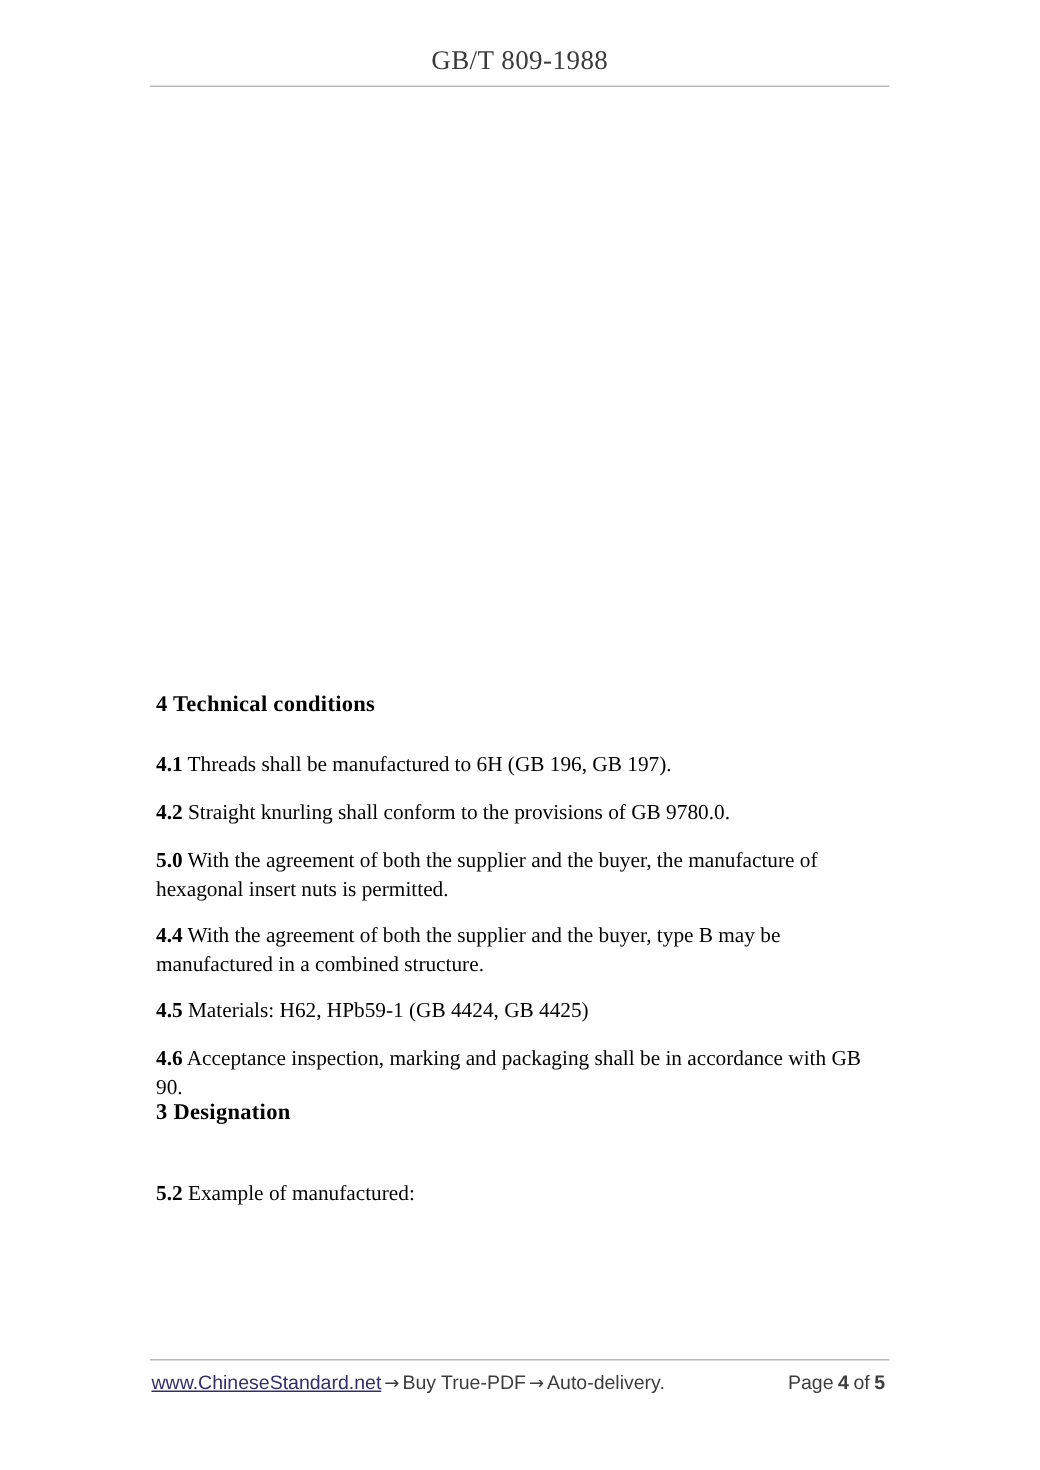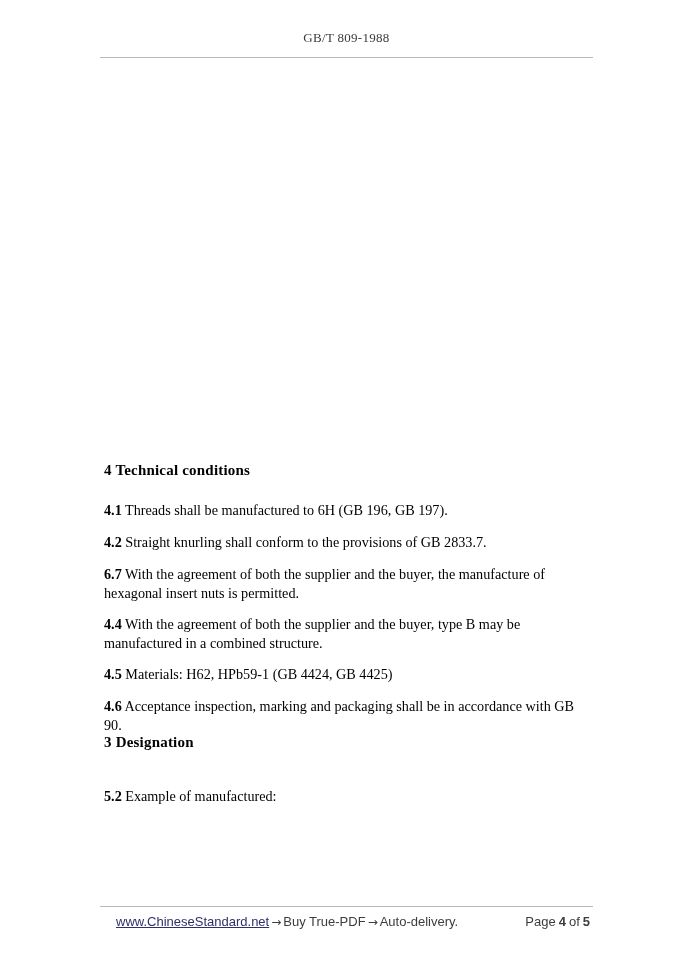--- a/index.html
+++ b/index.html
@@ -22,21 +22,21 @@
     box-sizing: border-box;
   }
   
   .header {
     position: absolute;
     left: 100px;
     top: 30px;
     width: 493px;
     text-align: center;
     font-family: "Liberation Serif", serif;
-    font-size: 13px;
+    font-size: 18px;
     color: #3a3a3a;
     letter-spacing: 0.3px;
   }
   .header-rule {
     position: absolute;
     left: 100px;
     top: 57px;
     width: 493px;
     height: 1px;
     background: #b9b9b9;
@@ -91,21 +91,21 @@
     left: 100px;
     top: 914px;
     width: 493px;
     height: 22px;
     font-family: "Liberation Sans", sans-serif;
     font-size: 13px;
     color: #3d3d3d;
   }
   .footer-left {
     position: absolute;
-    left: 16px;
+    left: 1px;
     top: 0;
     white-space: nowrap;
     text-align: center;
   }
   .footer-link {
     color: #2f2f6b;
     text-decoration: underline;
   }
   .arrow {
     font-family: "DejaVu Sans", sans-serif;
@@ -135,24 +135,24 @@
   <div class="header-rule"></div>
 
   <div class="content">
 
     <h2 class="section-title">4 Technical conditions</h2>
 
     <div class="p-spacer-first"></div>
     <p class="para"><span class="num">4.1</span><span> Threads shall be manufactured to 6H (GB 196, GB 197).</span></p>
 
     <div class="p-spacer"></div>
-    <p class="para"><span class="num">4.2</span><span> Straight knurling shall conform to the provisions of GB 2833.7.</span></p>
+    <p class="para"><span class="num">4.2</span><span> Straight knurling shall conform to the provisions of GB 9780.0.</span></p>
 
     <div class="p-spacer"></div>
-    <p class="para"><span class="num">6.7</span><span> With the agreement of both the supplier and the buyer, the manufacture of hexagonal insert nuts is permitted.</span></p>
+    <p class="para"><span class="num">5.0</span><span> With the agreement of both the supplier and the buyer, the manufacture of hexagonal insert nuts is permitted.</span></p>
 
     <div class="p-spacer-small"></div>
     <p class="para"><span class="num">4.4</span><span> With the agreement of both the supplier and the buyer, type B may be manufactured in a combined structure.</span></p>
 
     <div class="p-spacer-small"></div>
     <p class="para"><span class="num">4.5</span><span> Materials: H62, HPb59-1 (GB 4424, GB 4425)</span></p>
 
     <div class="p-spacer"></div>
     <p class="para"><span class="num">4.6</span><span> Acceptance inspection, marking and packaging shall be in accordance with GB 90.</span></p>
 

